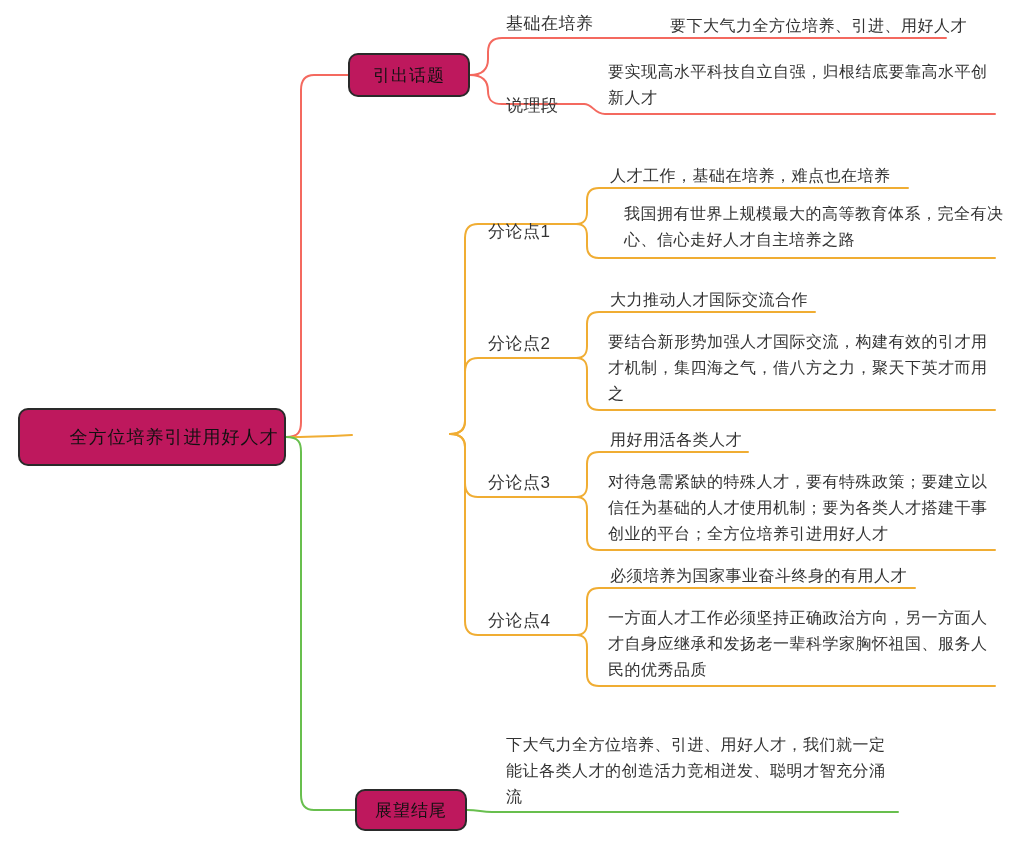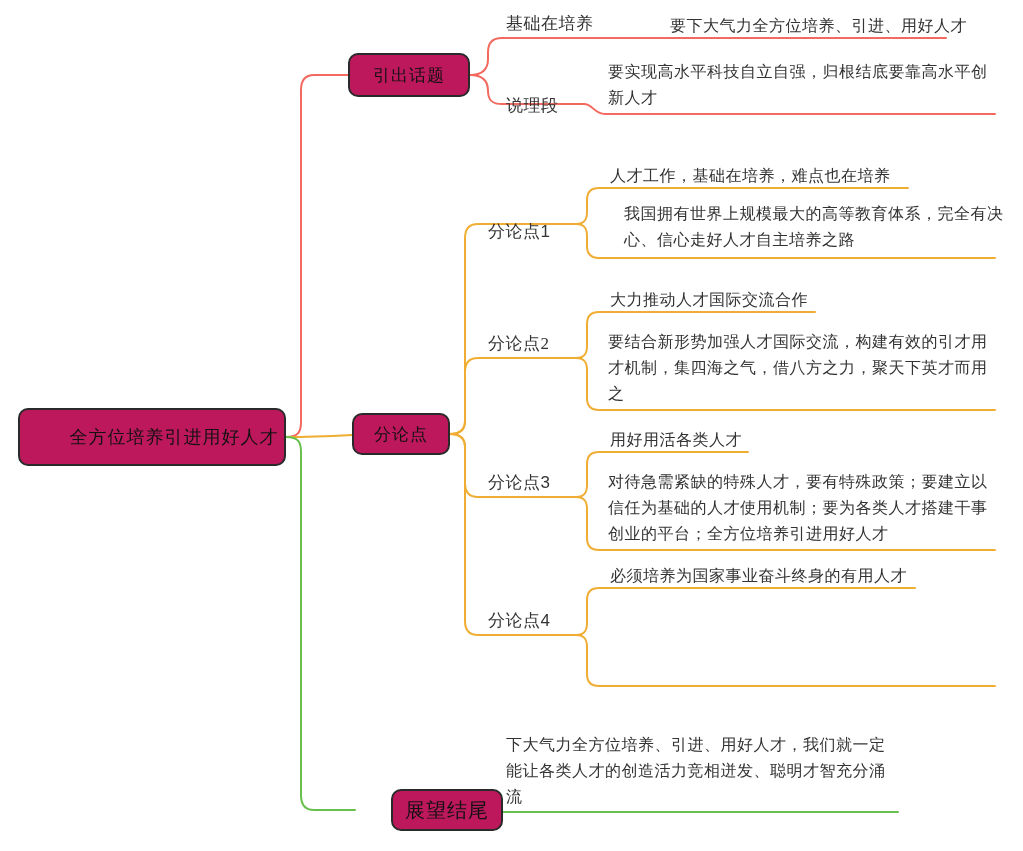--- a/index.html
+++ b/index.html
@@ -9,35 +9,35 @@
   svg.links path { fill:none; stroke-width:2; stroke-linecap:round; }
 
   .node-box {
     position:absolute; display:flex; align-items:center; justify-content:center;
     border:2px solid #2a2a2a; border-radius:10px; background:#be185d;
     font-weight:normal; color:#111111; box-sizing:border-box;
   }
   .root-box   { left:18px;  top:408px; width:268px; height:58px; font-size:18px; letter-spacing:1px;padding-left:44px; }
   .intro-box  { left:348px; top:53px;  width:122px; height:44px; font-size:17px; letter-spacing:1px; }
   .points-box { left:352px; top:413px; width:98px;  height:42px; font-size:17px; letter-spacing:1px; }
-  .ending-box { left:355px; top:789px; width:112px; height:42px; font-size:20px; letter-spacing:1px;margin-left:36px; }
+  .ending-box { left:355px; top:789px; width:112px; height:42px; font-size:17px; letter-spacing:1px; }
 
   .leaf  { position:absolute; font-size:16px; letter-spacing:0.5px; line-height:26px; color:#333333; }
   .label { position:absolute; font-size:17px; letter-spacing:0.5px; line-height:22px; color:#333333; white-space:nowrap; }
 
   .t-opening-label   { left:506px; top:13px; }
   .t-opening-text    { left:630px; top:13px; white-space:nowrap;margin-left:40px; }
   .t-reasoning-label { left:506px; top:75px;margin-top:20px; }
   .t-reasoning-text  { left:608px; top:59px;  width:392px; }
 
   .t-p1-label  { left:488px; top:199px;margin-top:22px; }
   .t-p1-title  { left:610px; top:163px; white-space:nowrap; }
   .t-p1-detail { left:624px; top:201px; width:392px; }
 
-  .t-p2-label  { left:488px; top:333px;font-family:Liberation Serif, serif; }
+  .t-p2-label  { left:488px; top:333px; }
   .t-p2-title  { left:610px; top:287px; white-space:nowrap; }
   .t-p2-detail { left:608px; top:329px; width:392px; }
 
   .t-p3-label  { left:488px; top:472px; }
   .t-p3-title  { left:610px; top:427px; white-space:nowrap; }
   .t-p3-detail { left:608px; top:469px; width:392px; }
 
   .t-p4-label  { left:488px; top:610px; }
   .t-p4-title  { left:610px; top:563px; white-space:nowrap; }
   .t-p4-detail { left:608px; top:605px; width:392px; }
@@ -74,21 +74,20 @@
     </g>
 
     <g>
       <path d="M286,437 C299,437 301,443 301,452 L301,795 C301,804 305,810 314,810 L355,810" stroke="#68bf4e"></path>
       <path d="M467,810 C479,810 481,812 492,812 L898,812" stroke="#68bf4e"></path>
     </g>
   </svg>
 
   <div class="node-box root-box">全方位培养引进用好人才</div>
   <div class="node-box intro-box">引出话题</div>
-  <div class="node-box points-box">分论点</div>
   <div class="node-box ending-box">展望结尾</div>
 
   <div class="label t-opening-label">基础在培养</div>
   <div class="leaf t-opening-text">要下大气力全方位培养、引进、用好人才</div>
   <div class="label t-reasoning-label">说理段</div>
   <div class="leaf t-reasoning-text">要实现高水平科技自立自强，归根结底要靠高水平创新人才</div>
 
   <div class="label t-p1-label">分论点1</div>
   <div class="leaf t-p1-title">人才工作，基础在培养，难点也在培养</div>
   <div class="leaf t-p1-detail">我国拥有世界上规模最大的高等教育体系，完全有决心、信心走好人才自主培养之路</div>
@@ -96,16 +95,17 @@
   <div class="label t-p2-label">分论点2</div>
   <div class="leaf t-p2-title">大力推动人才国际交流合作</div>
   <div class="leaf t-p2-detail">要结合新形势加强人才国际交流，构建有效的引才用才机制，集四海之气，借八方之力，聚天下英才而用之</div>
 
   <div class="label t-p3-label">分论点3</div>
   <div class="leaf t-p3-title">用好用活各类人才</div>
   <div class="leaf t-p3-detail">对待急需紧缺的特殊人才，要有特殊政策；要建立以信任为基础的人才使用机制；要为各类人才搭建干事创业的平台；全方位培养引进用好人才</div>
 
   <div class="label t-p4-label">分论点4</div>
   <div class="leaf t-p4-title">必须培养为国家事业奋斗终身的有用人才</div>
+  <div class="leaf t-p4-detail">一方面人才工作必须坚持正确政治方向，另一方面人才自身应继承和发扬老一辈科学家胸怀祖国、服务人民的优秀品质</div>
 
   <div class="leaf t-ending-text">下大气力全方位培养、引进、用好人才，我们就一定能让各类人才的创造活力竞相迸发、聪明才智充分涌流</div>
 
 </div>
 
 </body></html>

